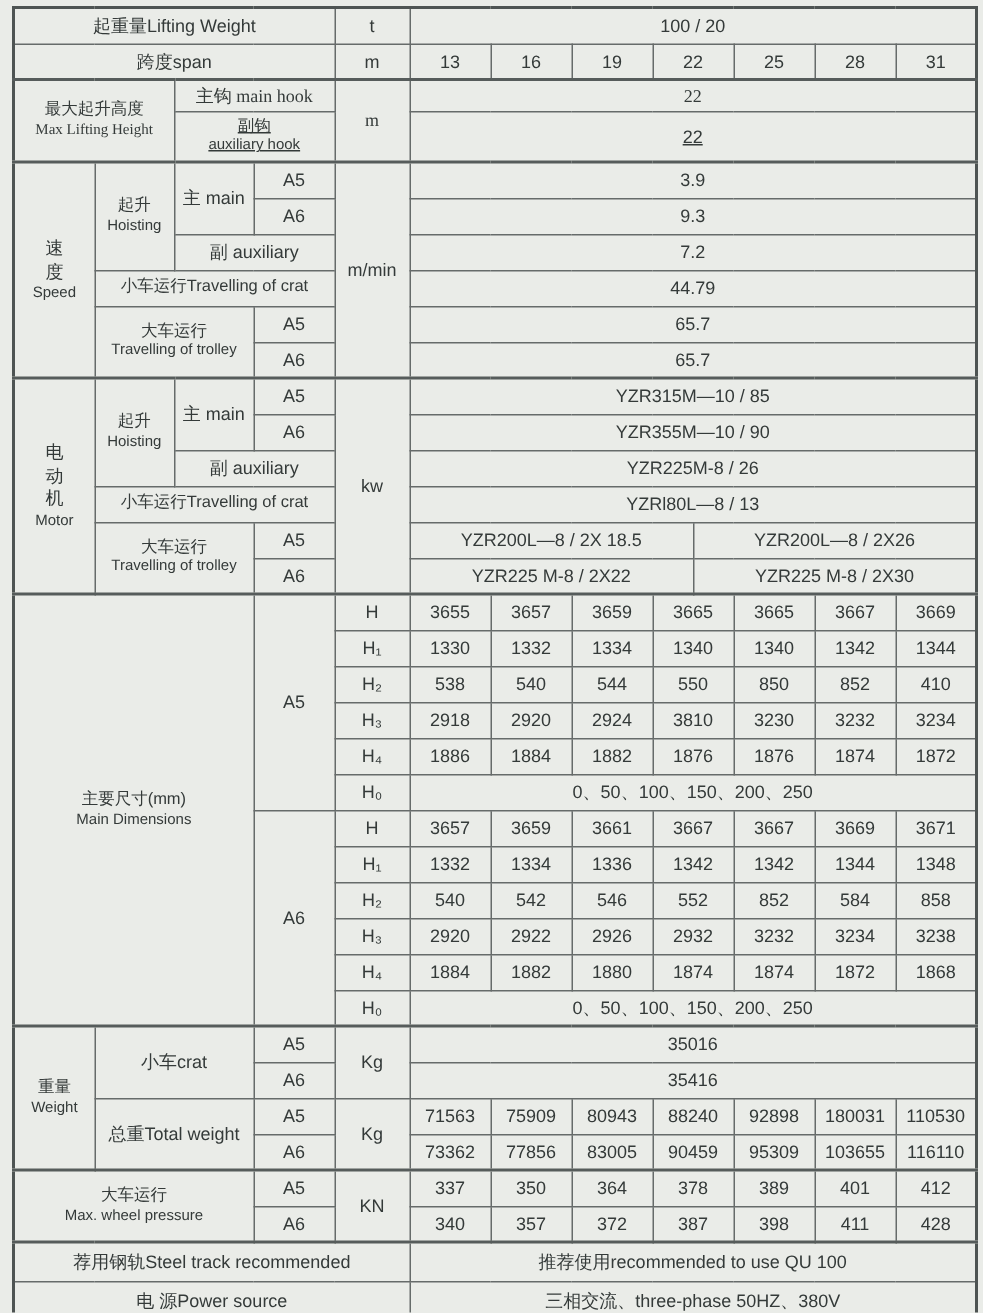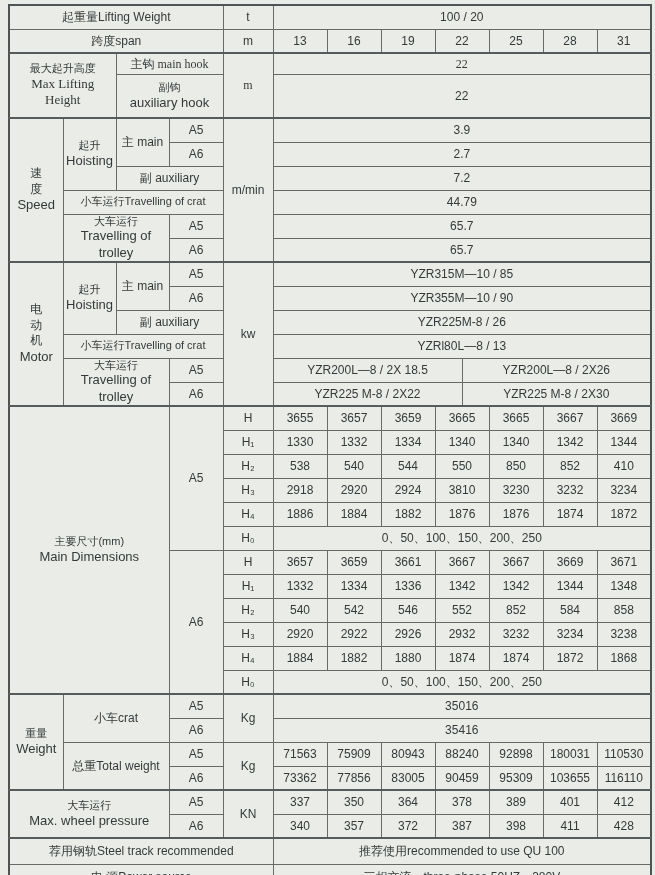--- a/index.html
+++ b/index.html
@@ -21,27 +21,27 @@
     text-align: center;
     vertical-align: middle;
     padding: 0 2px;
     font-size: 12px;
     line-height: 1.2;
     overflow: hidden;
     white-space: nowrap;
   }
   tr { height: 24px; }
   tr.t21 { height: 21px; font-family: Liberation Serif, serif; }
-  tr.t34 { height: 44px; }
+  tr.t34 { height: 34px; text-decoration: underline; }
   tr.t26 { height: 26px; }
   tr.sec td { border-top: 2px solid #565c5b; }
   td.two { white-space: normal; font-size: 11px; line-height: 1.25; }
   td.vert span { display: block; line-height: 1.3; }
   td.vert { font-size: 12px; }
-  .en { font-size: 13px; }
+  .en { font-size: 10px; }
 </style>
 </head>
 <body>
 
 <table class="spec">
   <colgroup>
     <col style="width:54px">
       <col style="width:53px">
       <col style="width:53px">
       <col style="width:54px">
@@ -108,21 +108,21 @@
       <span style="display:block">起升</span>
       <span class="en" style="display:block">Hoisting</span>
     </td>
     <td rowspan="2">主 main</td>
     <td>A5</td>
     <td rowspan="6">m/min</td>
     <td colspan="14">3.9</td>
   </tr>
   <tr>
     <td>A6</td>
-    <td colspan="14">2.7</td>
+    <td colspan="14">9.3</td>
   </tr>
   <tr>
     <td colspan="2">副 auxiliary</td>
     <td colspan="14">7.2</td>
   </tr>
   <tr>
     <td colspan="3" class="two">小车运行Travelling of crat</td>
     <td colspan="14">44.79</td>
   </tr>
   <tr>

